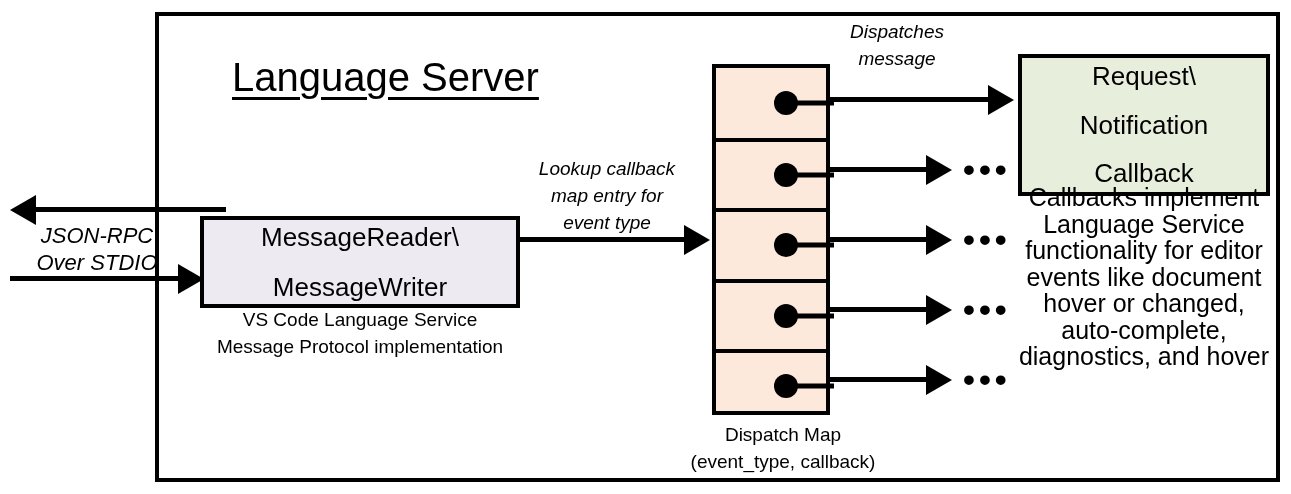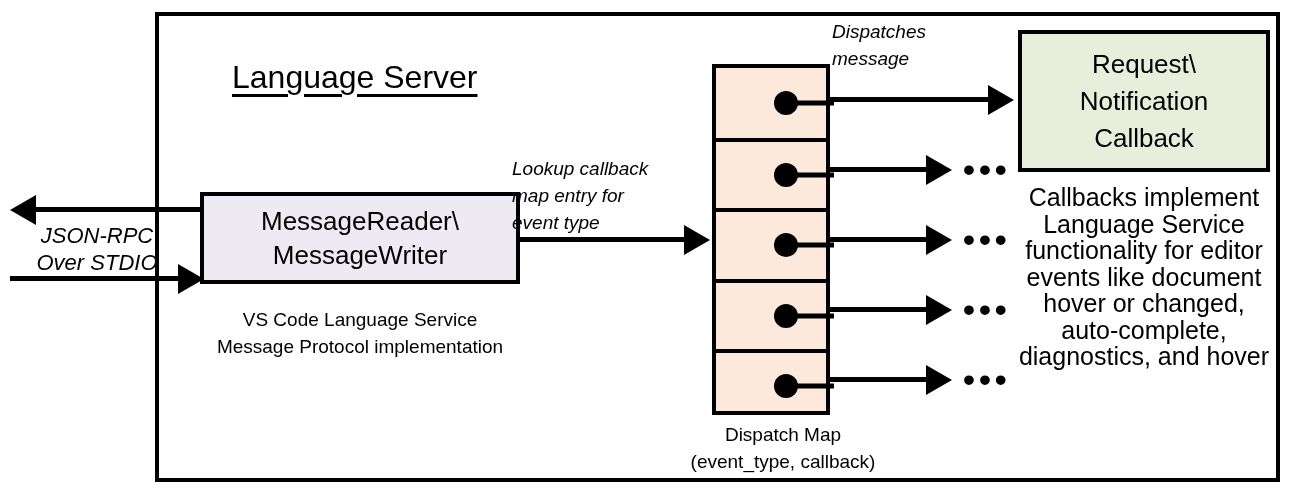--- a/index.html
+++ b/index.html
@@ -29,40 +29,41 @@
     border: 4px solid #000000;
     box-sizing: border-box;
     background: transparent;
   }
 
   
   .ls-title {
     position: absolute;
     left: 232px;
     top: 52px;
-    font-size: 32px;
+    font-size: 40px;
     line-height: 50px;
     letter-spacing: 0px;
     color: #000000;
     text-decoration: underline;
     text-underline-offset: 6px;
     text-decoration-thickness: 3px;
     white-space: nowrap;
   }
 
   
   .box {
     position: absolute;
     border: 4px solid #000000;
     box-sizing: border-box;
     display: flex;
     flex-direction: column;
     align-items: center;
-    justify-content: center;
+    justify-content: space-between;
     text-align: center;
+    margin-top: 24px;
   }
   .box-line {
     display: block;
     white-space: nowrap;
   }
 
   .reader-box {
     left: 200px;
     top: 192px;
     width: 320px;
@@ -109,20 +110,21 @@
     top: 184px;
     width: 276px;
     font-size: 25px;
     line-height: 26.5px;
   }
 
   
   .edge-label {
     position: absolute;
     font-style: italic;
+    text-align: center;
     color: #000000;
   }
   .edge-line { display: block; white-space: nowrap; }
 
   .jsonrpc-label {
     left: 22px;
     top: 222px;
     width: 150px;
     font-size: 22px;
     line-height: 27px;

